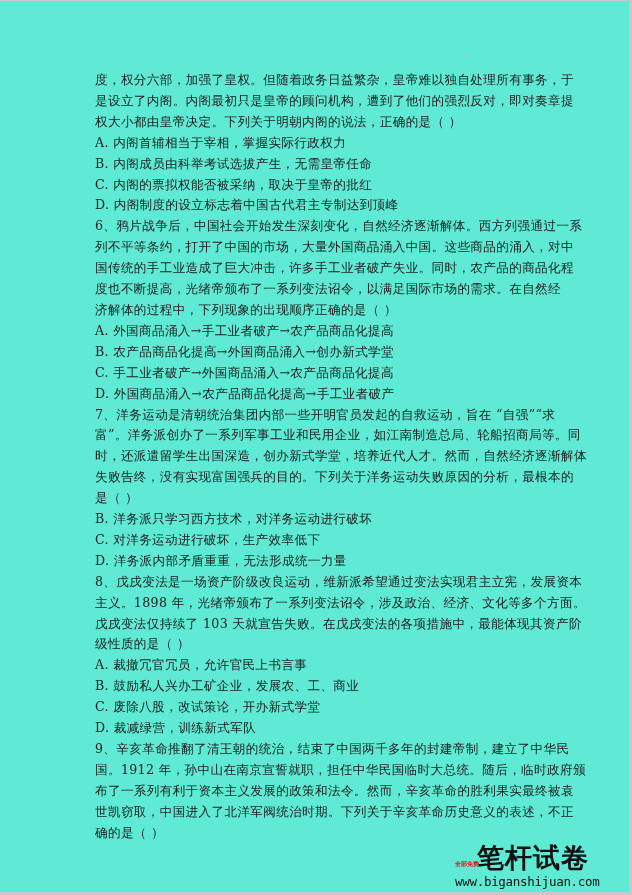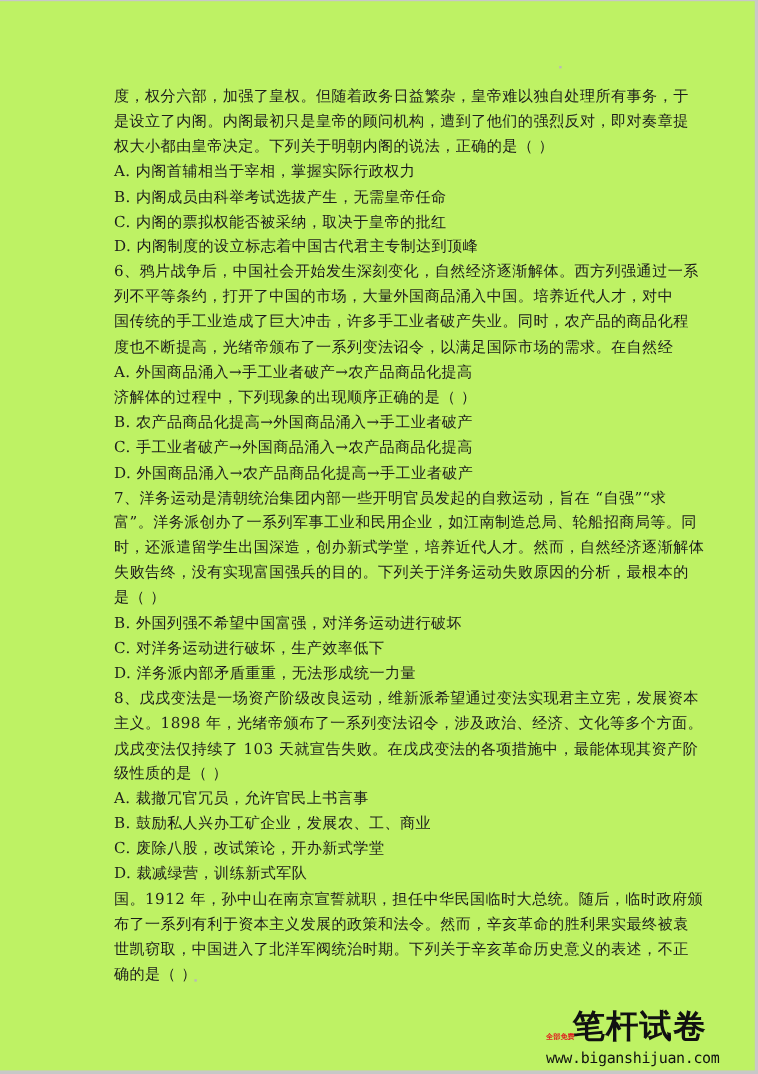--- a/index.html
+++ b/index.html
@@ -1,37 +1,37 @@
 <!DOCTYPE html>
 <html><head>
 <meta charset="utf-8">
 <style>
   html, body { margin: 0; padding: 0; }
   body {
     width: 632px; height: 895px; background: #c8c8c8; position: relative; overflow: hidden;
   }
   .page {
-    position: absolute; left: 0; top: 1px; width: 629px; height: 891px; background: #bef264;
+    position: absolute; left: 0; top: 1px; width: 629px; height: 891px; background: #5eead4;
   }
   .content {
     position: absolute; left: 95px; top: 69px; width: 448px;
     font-family: "DejaVu Serif", "Liberation Serif", serif;
     font-size: 12.6px; line-height: 20.9px; color: #1c1c1c;
     letter-spacing: 0.35px;
   }
   .line { white-space: nowrap; display: block; }
   .dot {
     position: absolute; width: 2px; height: 2px; background: #b8b8b8;
   }
   .logo {
     position: absolute; left: 455px; top: 842px; width: 175px; height: 48px;
   }
   .logo-title {
     position: absolute; left: 22px; top: 0px;
-    font-family: Liberation Mono, monospace; font-size: 27px; font-weight: bold;
+    font-family: Liberation Serif, serif; font-size: 27px; font-weight: bold;
     color: #111; letter-spacing: 1px; line-height: 30px;
   }
   .logo-tag {
     position: absolute; left: 0px; top: 17px;
     font-family: "DejaVu Sans", sans-serif; font-size: 6px; color: #e02020; font-weight: bold;
   }
   .logo-url {
     position: absolute; left: 0px; top: 32px;
     font-family: "DejaVu Sans Mono", "Liberation Mono", monospace; font-size: 12.5px;
     color: #111; letter-spacing: -0.3px; line-height: 14px;
@@ -46,44 +46,45 @@
 
   <div class="content" id="content">
       <span class="line">度，权分六部，加强了皇权。但随着政务日益繁杂，皇帝难以独自处理所有事务，于</span>
       <span class="line">是设立了内阁。内阁最初只是皇帝的顾问机构，遭到了他们的强烈反对，即对奏章提</span>
       <span class="line">权大小都由皇帝决定。下列关于明朝内阁的说法，正确的是（ ）</span>
       <span class="line">A. 内阁首辅相当于宰相，掌握实际行政权力</span>
       <span class="line">B. 内阁成员由科举考试选拔产生，无需皇帝任命</span>
       <span class="line">C. 内阁的票拟权能否被采纳，取决于皇帝的批红</span>
       <span class="line">D. 内阁制度的设立标志着中国古代君主专制达到顶峰</span>
       <span class="line">6、鸦片战争后，中国社会开始发生深刻变化，自然经济逐渐解体。西方列强通过一系</span>
-      <span class="line">列不平等条约，打开了中国的市场，大量外国商品涌入中国。培养近代人才，对中</span>
+      <span class="line">列不平等条约，打开了中国的市场，大量外国商品涌入中国。这些商品的涌入，对中</span>
       <span class="line">国传统的手工业造成了巨大冲击，许多手工业者破产失业。同时，农产品的商品化程</span>
       <span class="line">度也不断提高，光绪帝颁布了一系列变法诏令，以满足国际市场的需求。在自然经</span>
+      <span class="line">济解体的过程中，下列现象的出现顺序正确的是（ ）</span>
       <span class="line">A. 外国商品涌入→手工业者破产→农产品商品化提高</span>
-      <span class="line">济解体的过程中，下列现象的出现顺序正确的是（ ）</span>
-      <span class="line">B. 农产品商品化提高→外国商品涌入→手工业者破产</span>
+      <span class="line">B. 农产品商品化提高→外国商品涌入→创办新式学堂</span>
       <span class="line">C. 手工业者破产→外国商品涌入→农产品商品化提高</span>
       <span class="line">D. 外国商品涌入→农产品商品化提高→手工业者破产</span>
       <span class="line">7、洋务运动是清朝统治集团内部一些开明官员发起的自救运动，旨在 “自强”“求</span>
       <span class="line">富”。洋务派创办了一系列军事工业和民用企业，如江南制造总局、轮船招商局等。同</span>
       <span class="line">时，还派遣留学生出国深造，创办新式学堂，培养近代人才。然而，自然经济逐渐解体</span>
       <span class="line">失败告终，没有实现富国强兵的目的。下列关于洋务运动失败原因的分析，最根本的</span>
       <span class="line">是（ ）</span>
-      <span class="line">B. 外国列强不希望中国富强，对洋务运动进行破坏</span>
+      <span class="line">B. 洋务派只学习西方技术，对洋务运动进行破坏</span>
       <span class="line">C. 对洋务运动进行破坏，生产效率低下</span>
       <span class="line">D. 洋务派内部矛盾重重，无法形成统一力量</span>
       <span class="line">8、戊戌变法是一场资产阶级改良运动，维新派希望通过变法实现君主立宪，发展资本</span>
       <span class="line">主义。1898 年，光绪帝颁布了一系列变法诏令，涉及政治、经济、文化等多个方面。</span>
       <span class="line">戊戌变法仅持续了 103 天就宣告失败。在戊戌变法的各项措施中，最能体现其资产阶</span>
       <span class="line">级性质的是（ ）</span>
       <span class="line">A. 裁撤冗官冗员，允许官民上书言事</span>
       <span class="line">B. 鼓励私人兴办工矿企业，发展农、工、商业</span>
       <span class="line">C. 废除八股，改试策论，开办新式学堂</span>
       <span class="line">D. 裁减绿营，训练新式军队</span>
+      <span class="line">9、辛亥革命推翻了清王朝的统治，结束了中国两千多年的封建帝制，建立了中华民</span>
       <span class="line">国。1912 年，孙中山在南京宣誓就职，担任中华民国临时大总统。随后，临时政府颁</span>
       <span class="line">布了一系列有利于资本主义发展的政策和法令。然而，辛亥革命的胜利果实最终被袁</span>
       <span class="line">世凯窃取，中国进入了北洋军阀统治时期。下列关于辛亥革命历史意义的表述，不正</span>
       <span class="line">确的是（ ）</span>
     </div>
 
   <div class="logo">
     <span class="logo-tag">全部免费</span>
     <span class="logo-title">笔杆试卷</span>
     <span class="logo-url">www.biganshijuan.com</span>

